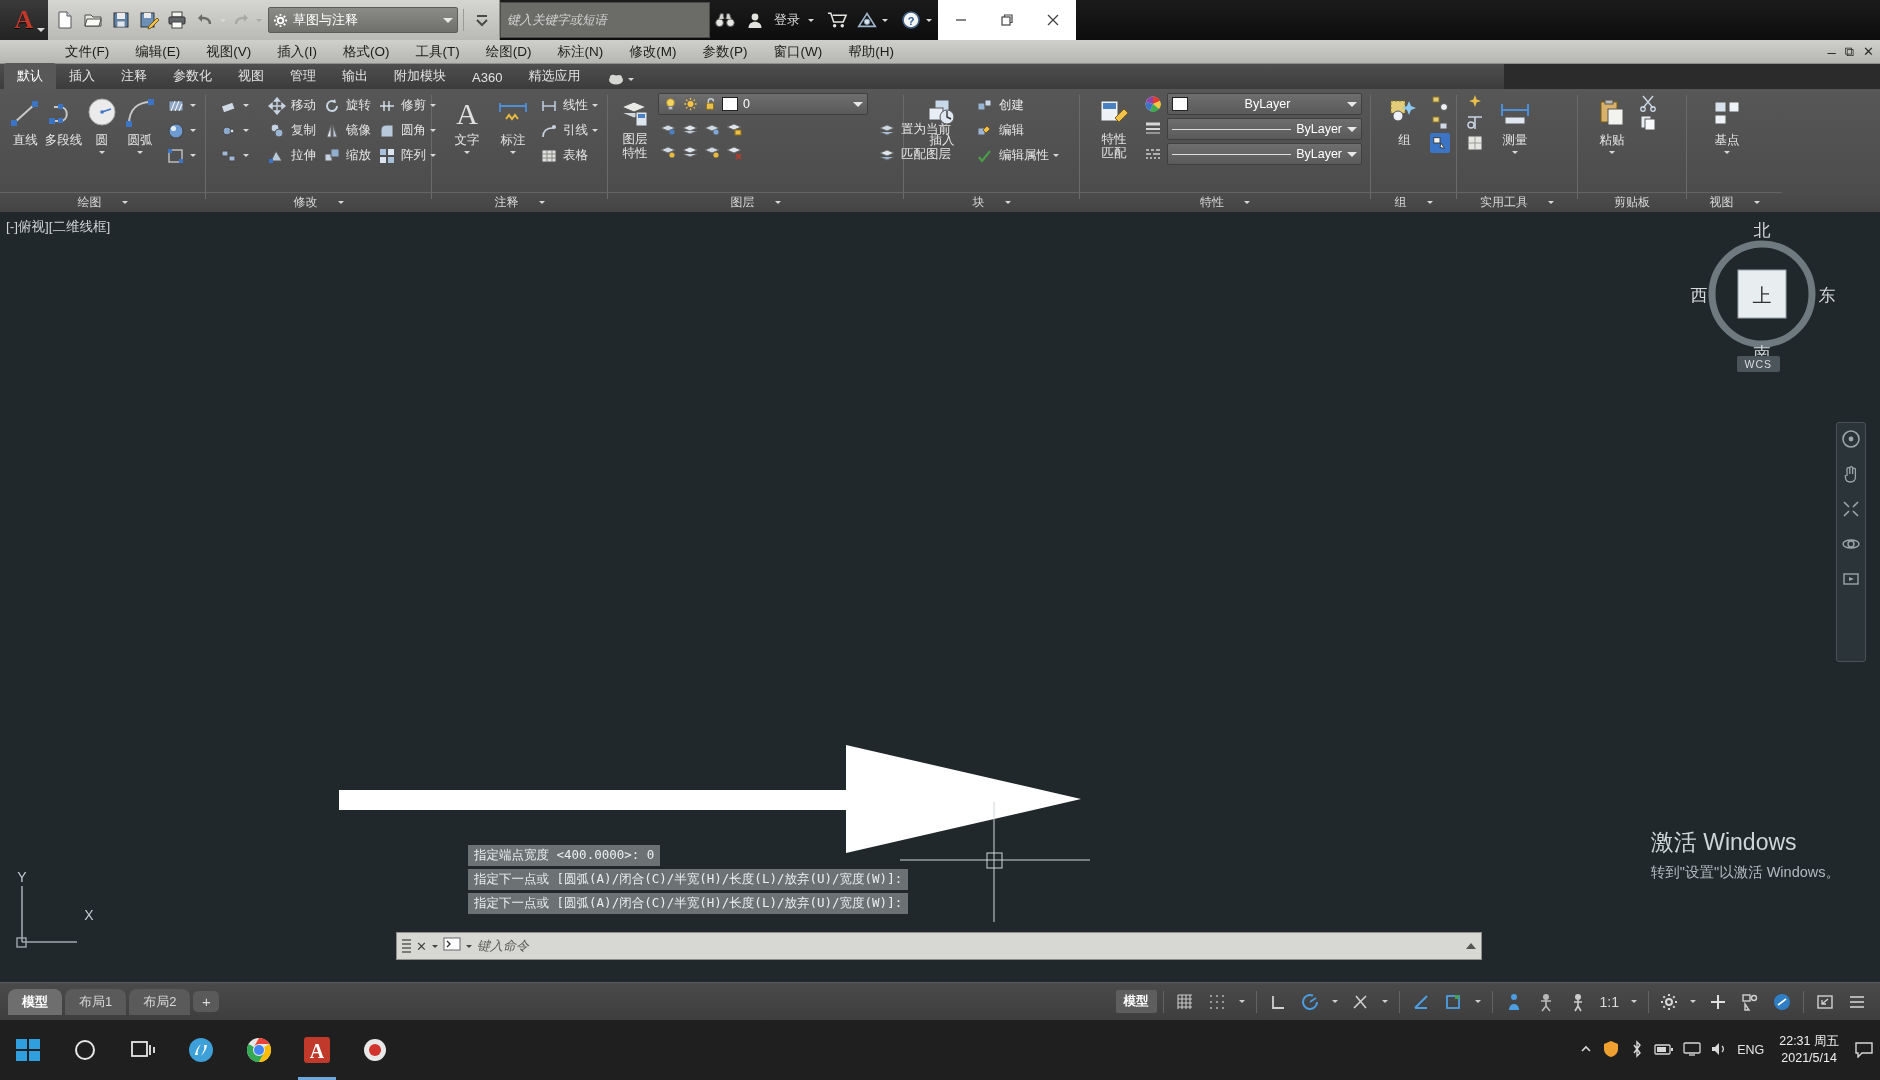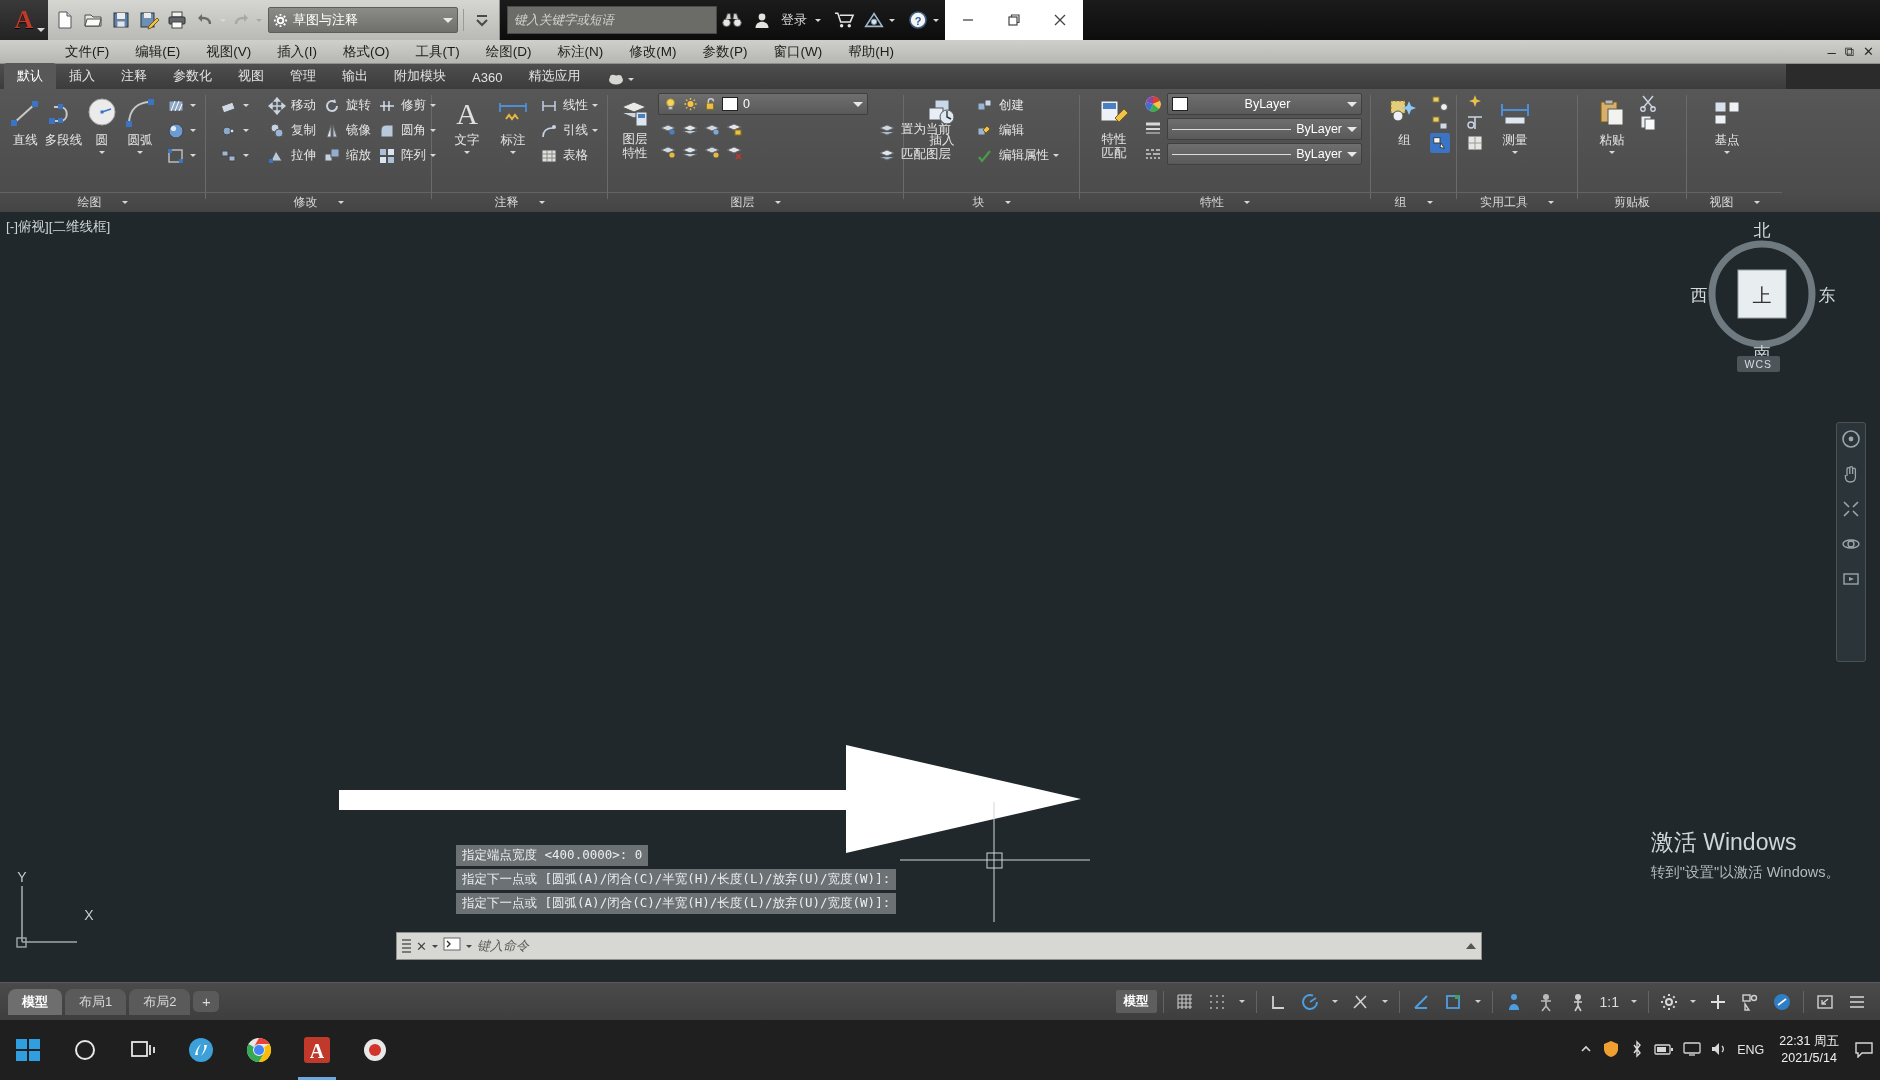--- a/index.html
+++ b/index.html
@@ -52,43 +52,43 @@
     flex:1; text-align:center; color:#efefef; font-size:15px; white-space:nowrap;
     letter-spacing:0.2px;
   }
   .title-center-wrap { flex:1; display:flex; align-items:center; justify-content:center; }
   .title-white-strip {
     height:40px; background:#fff; display:flex; align-items:center; justify-content:center;
     flex: 0 0 auto; padding: 0 40px;
   }
   .tb-right { display:flex; align-items:center; height:40px; padding-right:0; }
   .search-box {
-    width:210px;height:28px;background:#6b6b68;border:1px solid #4a4a47;
-    display:flex;align-items:center;padding:0 6px;margin-left:7px;
+    width:210px;height:36px;background:#6b6b68;border:1px solid #4a4a47;
+    display:flex;align-items:center;padding:0 6px;
   }
   .search-box span { color:#d2d2d2; font-size:12.5px; font-style:italic; }
   .tb-icon { width:30px;height:40px;display:flex;align-items:center;justify-content:center;}
   .tb-label { color:#dcdcdc;font-size:13px;padding:0 4px; }
   .wctl { width:46px;height:40px;display:flex;align-items:center;justify-content:center;background:#fff; }
   .wctl svg { display:block; }
   .win-ctl-group { display:flex; height:40px; background:#fff; }
 
   
   .menubar {
     position:absolute; left:0; top:40px; width:1880px; height:24px;
     background: linear-gradient(to bottom,#cfcfcb,#b6b6b2);
     display:flex; align-items:center; padding-left:52px; gap:0;
     border-bottom:1px solid #8f8f8c;
   }
   .menu-item { font-size:13.5px; color:#1c1c1c; padding:20px 13px; cursor:default; white-space:nowrap; }
   .menu-right { position:absolute; right:6px; top:3px; display:flex; gap:9px; align-items:center; color:#2a2a2a; font-size:13px; }
 
   
   .ribbon-tabs {
-    position:absolute; left:0; top:64px; width:1786px; height:25px;
+    position:absolute; left:0; top:64px; width:1504px; height:25px;
     background: linear-gradient(to bottom,#4e4e4e,#3c3c3c);
     display:flex; align-items:flex-end; padding-left:4px;
   }
   .rtab {
     font-size:13px;color:#e3e3e3;padding:4px 13px 4px; border-radius:3px 3px 0 0;
     white-space:nowrap; cursor:default;
   }
   .rtab.active { background:#585858; color:#fff; }
   .rtab-extra { margin-left:14px; display:flex;align-items:center;gap:3px;padding-bottom:3px; }
 
@@ -150,21 +150,21 @@
     display:flex;flex-direction:column;align-items:center;padding-top:6px;gap:11px;
   }
   .wcs-badge {
     position:absolute; right:100px; top:144px; background:#4c5559; color:#d9dde0;
     font-size:10.5px; padding:2px 8px; border-radius:2px; letter-spacing:1px;
   }
   .ucs-icon { position:absolute; left:12px; bottom:30px; }
   .crosshair { position:absolute; }
 
   .cmd-history {
-    position:absolute; left:456px; bottom:68px; display:flex;flex-direction:column;gap:3px;
+    position:absolute; left:468px; bottom:68px; display:flex;flex-direction:column;gap:3px;
   }
   .cmd-line {
     background:#6c7174; color:#eaeef0; font-family:"DejaVu Sans Mono","Liberation Mono",monospace;
     font-size:12.5px; padding:2px 6px; white-space:nowrap; width:max-content;
   }
   .cmd-bar {
     position:absolute; left:396px; bottom:22px; width:1086px; height:28px;
     background:#d7d7d3; border:1px solid #8f8f8c; display:flex;align-items:center;
     padding:0 5px; gap:5px;
   }

